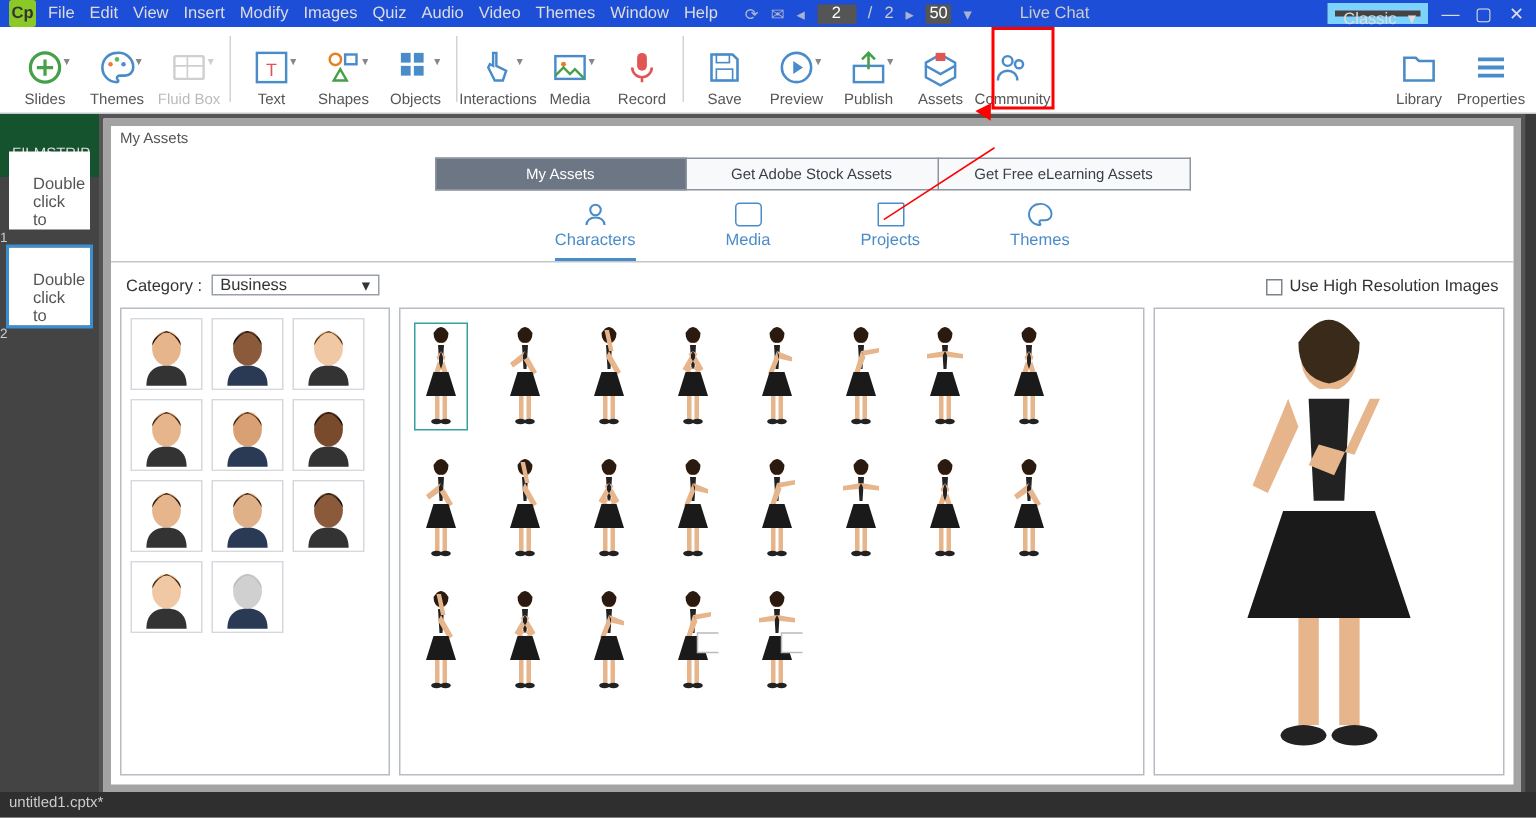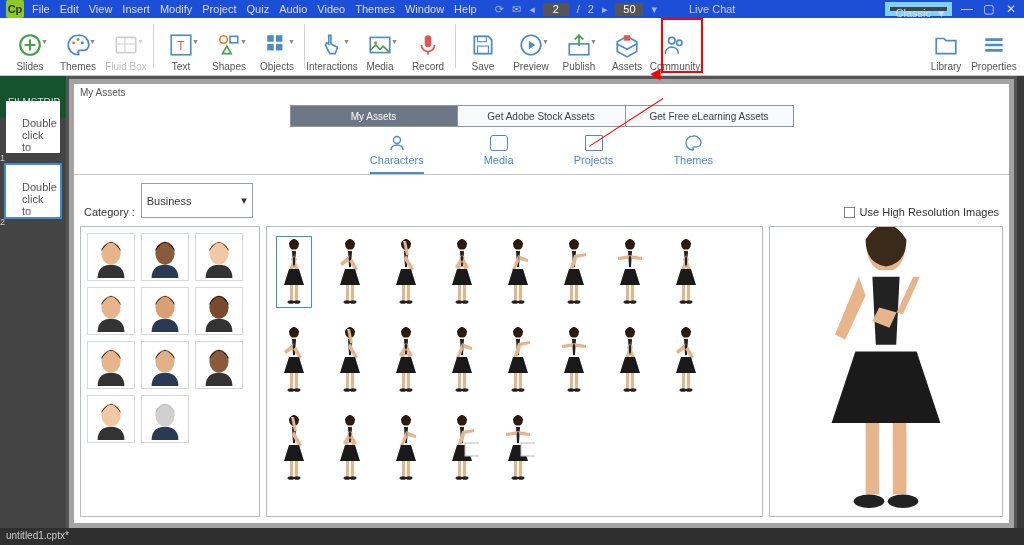--- a/index.html
+++ b/index.html
@@ -49,21 +49,21 @@
 .src-tabs{display:flex;justify-content:center;margin-top:4px}
 .src-tab{width:168px;height:22px;border:1px solid #8e95a0;display:flex;align-items:center;justify-content:center;font-size:10px;color:#3a3f47;background:#f8f9fb;cursor:pointer}
 .src-tab.active{background:#6d7684;color:#fff}
 .src-tab+ .src-tab{border-left:none}
 .type-tabs{display:flex;justify-content:center;gap:60px;margin-top:8px;border-bottom:1px solid #c2c7ce;padding-bottom:0}
 .type-tab{display:flex;flex-direction:column;align-items:center;gap:3px;color:#4a8cc9;font-size:10px;padding-bottom:6px;cursor:pointer;border-bottom:2px solid transparent}
 .type-tab.active{border-bottom:2px solid #4a8cc9}
 .type-tab .ti{width:18px;height:16px;border:1.5px solid #4a8cc9;border-radius:3px}
 
 .filter-row{display:flex;align-items:flex-end;padding:8px 10px;font-size:10px;color:#333}
-.cat-sel{margin-left:6px;border:1px solid #9aa0a9;background:#fff;width:112px;height:35px;padding:0 5px;display:flex;align-items:center;justify-content:space-between;font-size:10px}
+.cat-sel{margin-left:6px;border:1px solid #9aa0a9;background:#fff;width:112px;height:14px;padding:0 5px;display:flex;align-items:center;justify-content:space-between;font-size:10px}
 .hires{margin-left:auto;display:flex;align-items:center;gap:5px}
 .hires .cb{width:11px;height:11px;border:1px solid #7d838c;background:#fff}
 
 .galleries{flex:1;display:flex;gap:6px;padding:0 6px 6px;min-height:0}
 .gal{background:#fff;border:1px solid #b7bcc4;overflow:hidden}
 .gal-heads{width:180px;display:flex;flex-wrap:wrap;align-content:flex-start;gap:6px;padding:6px}
 .head{width:48px;height:48px;background:#fff;border:1px solid #d5d8dd}
 .head-svg{width:100%;height:100%}
 .gal-poses{flex:1;min-width:0;position:relative;display:flex;flex-wrap:wrap;align-content:flex-start;gap:18px 22px;padding:10px}
 .pose{width:34px;height:70px;position:relative}
@@ -80,37 +80,37 @@
 <body>
 
 <div class="titlebar">
   <div class="logo">Cp</div>
   <div class="menu">
     <span>File</span>
     <span>Edit</span>
     <span>View</span>
     <span>Insert</span>
     <span>Modify</span>
-    <span>Project</span>
+    <span>Images</span>
     <span>Quiz</span>
     <span>Audio</span>
     <span>Video</span>
     <span>Themes</span>
     <span>Window</span>
     <span>Help</span>
   </div>
   <div class="tb-mid">
     <span class="ico">⟳</span>
     <span class="ico">✉</span>
     <span class="ico">◂</span>
     <span class="pageip">2</span>
     <span>/</span>
     <span>2</span>
     <span class="ico">▸</span>
-    <span class="pageip" style="width:28px">50</span>
+    <span class="pageip" style="width:17px">50</span>
     <span class="ico">▾</span>
     <span class="livechat">Live Chat</span>
   </div>
   <div class="titlebar-right">
     <div class="layoutsel">Classic</div>
     <span class="winbtn">—</span>
     <span class="winbtn">▢</span>
     <span class="winbtn">✕</span>
   </div>
 </div>

